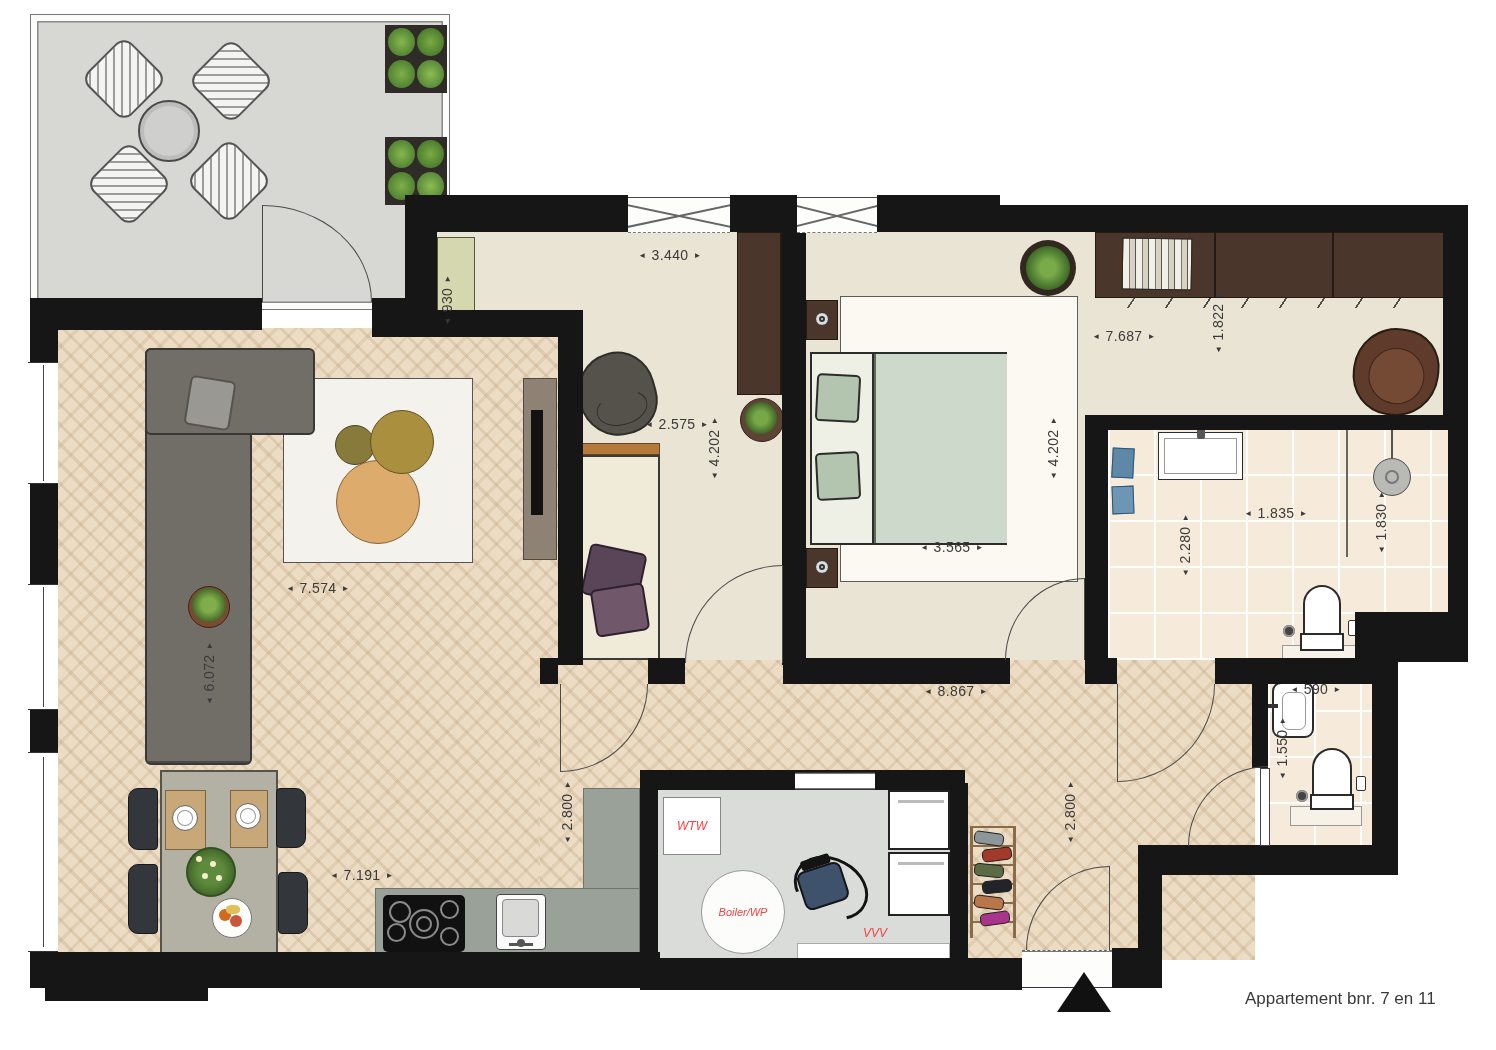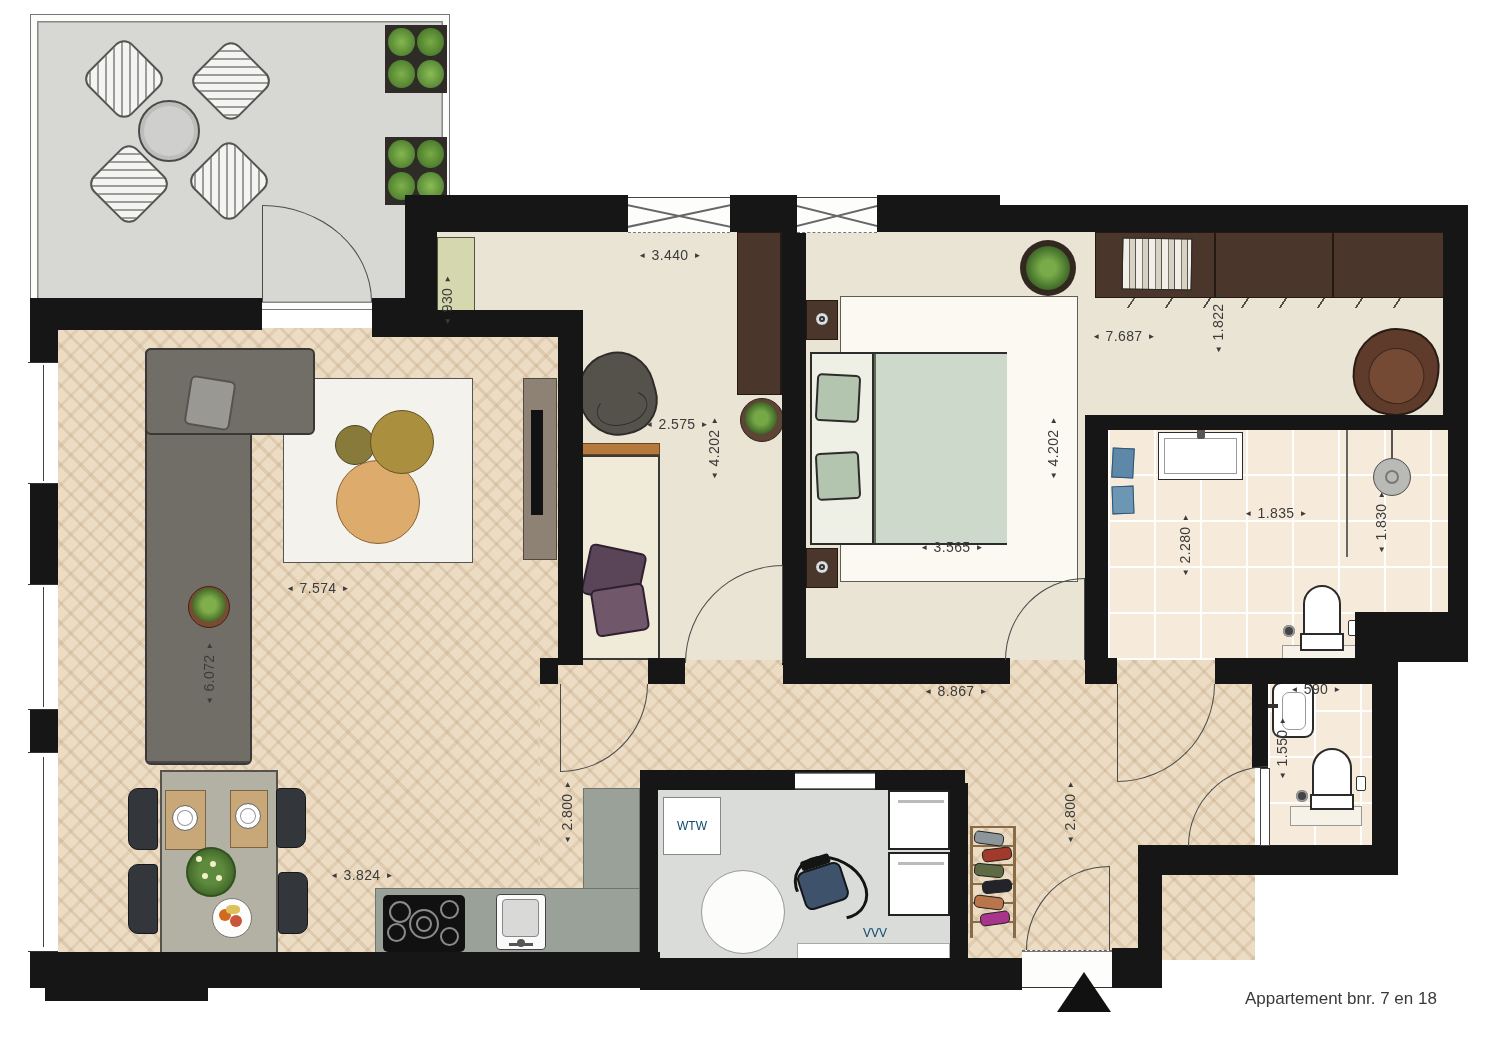--- a/index.html
+++ b/index.html
@@ -29,21 +29,21 @@
   
   .arc{position:absolute;box-sizing:border-box;border:0 solid #4a4a4a;background:transparent;}
   .arc.tl{border-top-left-radius:100% 100%;border-top-width:1.5px;border-left-width:1.5px;}
   .arc.tr{border-top-right-radius:100% 100%;border-top-width:1.5px;border-right-width:1.5px;}
   .arc.br{border-bottom-right-radius:100% 100%;border-bottom-width:1.5px;border-right-width:1.5px;}
   .leafR{border-right-width:1.5px;} .leafL{border-left-width:1.5px;}
   .win{position:absolute;background:#fff;border-top:1px solid #333;border-bottom:1px solid #333;box-sizing:border-box;}
   .gl{position:absolute;left:50%;top:2%;width:1px;height:96%;background:#444;}
   .open{position:absolute;background:#fdfdfc;border-top:1.5px solid #444;border-bottom:1.5px dashed #777;box-sizing:border-box;overflow:hidden;}
   .xline{position:absolute;left:-4%;top:50%;width:108%;height:1.5px;background:#666;}
-  .lbl{position:absolute;color:#0c4a6e;display:flex;align-items:center;justify-content:center;text-align:right;}
+  .lbl{position:absolute;color:#ef4444;display:flex;align-items:center;justify-content:center;text-align:right;font-style:italic;}
   .shoe{position:absolute;width:28px;height:11px;border-radius:5px;border:1px solid #222;}
   .chairT{position:absolute;border:2px solid #555;border-radius:12px;
     background:repeating-linear-gradient(45deg,#f4f4f2 0 6px,#9c9c98 6px 8px);}
   .plantpot{position:absolute;border-radius:50%;}
   .burn{position:absolute;border:2px solid #8a8a8a;border-radius:50%;}
 </style>
 </head>
 <body>
 
 <div class="plan">
@@ -176,20 +176,21 @@
   </div>
   <div class="a" style="left:1290px;top:806px;width:72px;height:20px;background:#f7f2e7;border:1px solid #999"></div>
   <div class="a" style="left:1312px;top:748px;width:40px;height:52px;background:#fff;border:2px solid #2b2b2b;border-radius:20px 20px 4px 4px"></div>
   <div class="a" style="left:1310px;top:794px;width:44px;height:16px;background:#fff;border:2px solid #2b2b2b"></div>
   <div class="a" style="left:1296px;top:790px;width:12px;height:12px;border-radius:50%;background:#444;box-shadow:inset 0 0 0 2px #999"></div>
   <div class="a" style="left:1356px;top:776px;width:10px;height:15px;background:#fff;border:1.5px solid #333;border-radius:2px"></div>
 
   <div class="a" style="left:663px;top:797px;width:58px;height:58px;background:#fff;border:1px solid #888"></div>
   <div class="lbl" style="left:663px;top:797px;width:58px;height:58px;font-size:12px">WTW</div>
   <div class="a" style="left:701px;top:870px;width:84px;height:84px;border-radius:50%;background:#fcfcfb;border:1px solid #999"></div>
+  <div class="lbl" style="left:701px;top:870px;width:84px;height:84px;font-size:11px">Boiler/WP</div>
   <div class="a" style="left:792px;top:858px;width:78px;height:60px;border:3px solid #141414;border-radius:50%;border-bottom-color:transparent;transform:rotate(28deg)"></div>
   <div class="a" style="left:800px;top:866px;width:46px;height:40px;background:#3e536b;border:2px solid #14161a;border-radius:8px;transform:rotate(-18deg)">
     <div class="a" style="left:6px;top:-12px;width:30px;height:10px;background:#141414;border-radius:3px"></div>
   </div>
   <div class="a" style="left:797px;top:943px;width:153px;height:17px;background:#fff;border:1px solid #aaa"></div>
   <div class="lbl" style="left:850px;top:925px;width:50px;height:16px;font-size:12px">VVV</div>
   <div class="a" style="left:888px;top:790px;width:62px;height:60px;background:#fff;border:2px solid #222">
     <div class="a" style="left:8px;top:8px;width:46px;height:3px;background:#bbb"></div>
   </div>
   <div class="a" style="left:888px;top:852px;width:62px;height:64px;background:#fff;border:2px solid #222">
@@ -277,18 +278,18 @@
   <div class="dim" style="left:1276px;top:513px">1.835</div>
   <div class="dim v" style="left:1185px;top:545px">2.280</div>
   <div class="dim v" style="left:1381px;top:522px">1.830</div>
   <div class="dim" style="left:318px;top:588px">7.574</div>
   <div class="dim v" style="left:209px;top:673px">6.072</div>
   <div class="dim" style="left:956px;top:691px">8.867</div>
   <div class="dim" style="left:1316px;top:689px">590</div>
   <div class="dim v" style="left:1282px;top:748px">1.550</div>
   <div class="dim v" style="left:567px;top:812px">2.800</div>
   <div class="dim v" style="left:1070px;top:812px">2.800</div>
-  <div class="dim" style="left:362px;top:875px">3.824</div>
+  <div class="dim" style="left:362px;top:875px">7.191</div>
 
   <div class="a" style="left:1057px;top:972px;width:0;height:0;border-left:27px solid transparent;border-right:27px solid transparent;border-bottom:40px solid #111"></div>
-  <div class="a" style="left:1245px;top:989px;font-size:17px;color:#3a3a3a">Appartement bnr. 7 en 18</div>
+  <div class="a" style="left:1245px;top:989px;font-size:17px;color:#3a3a3a">Appartement bnr. 7 en 11</div>
 
 </div>
 
 </body></html>

